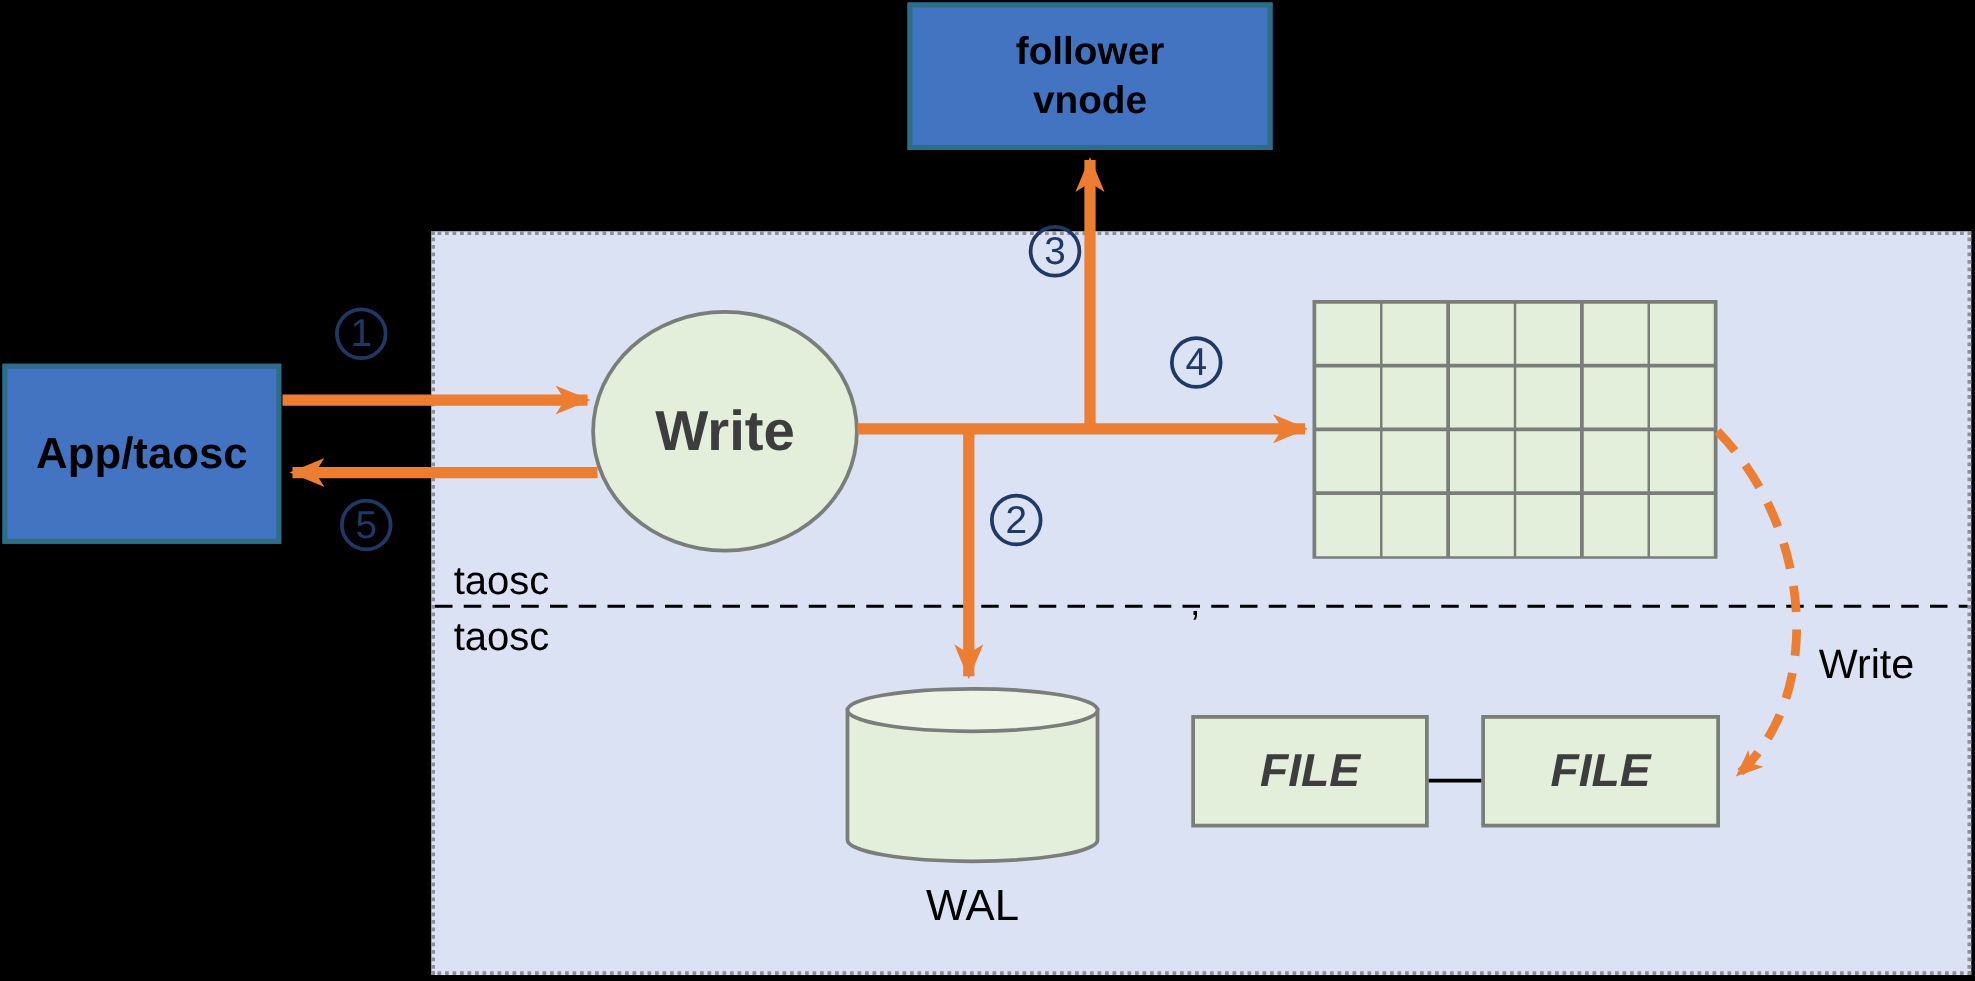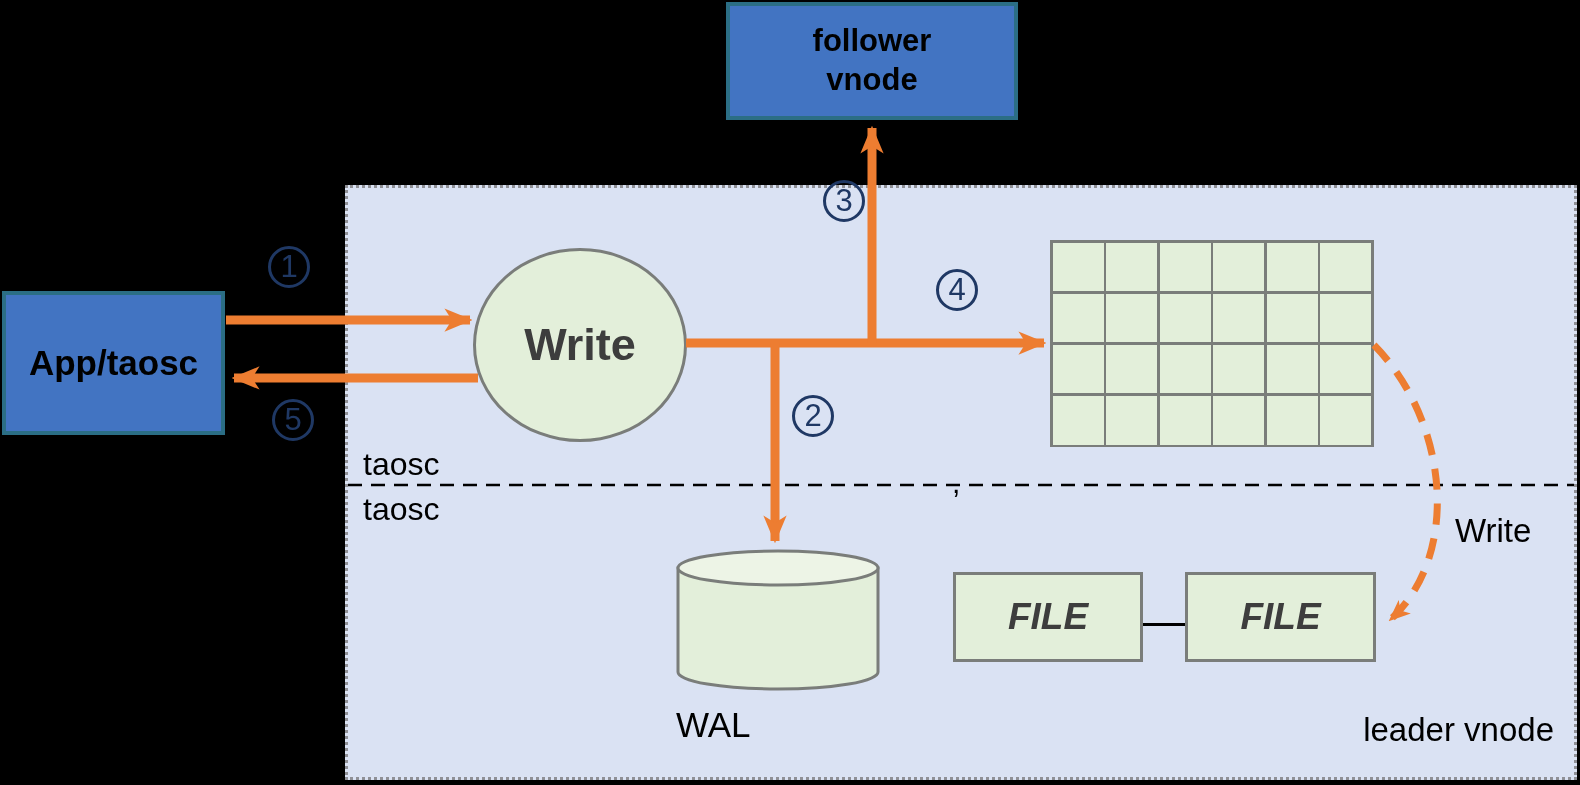--- a/index.html
+++ b/index.html
@@ -58,21 +58,21 @@
     display:flex;align-items:center;justify-content:center;
     color:var(--text-dark);font-size:37px;font-weight:bold;font-style:italic;
   }
   .file1{left:953px;}
   .file2{left:1185px;width:191px;}
   .file-conn{position:absolute;left:1143px;top:623px;width:42px;height:3px;background:var(--text-black);}
 
   .lbl{position:absolute;color:var(--text-black);white-space:nowrap;}
   .lbl-memory{left:363px;top:446px;font-size:32px;}
   .lbl-disk{left:363px;top:491px;font-size:32px;}
-  .lbl-wal{left:676px;top:705px;width:204px;text-align:left;font-size:35px;}
+  .lbl-wal{left:676px;top:705px;width:204px;text-align:center;font-size:35px;}
   .lbl-flush{left:1455px;top:512px;font-size:33px;}
   .lbl-leader{left:1330px;top:711px;width:224px;text-align:right;font-size:33px;}
   .lbl-comma{left:952px;top:466px;font-size:30px;}
 
   .badge{
     position:absolute;width:42px;height:42px;border:3px solid var(--step-navy);border-radius:50%;
     color:var(--step-navy);font-size:31px;display:flex;align-items:center;justify-content:center;
     background:transparent;
   }
   .s1{left:268px;top:246px;}
@@ -156,21 +156,20 @@
     <path class="arrow" d="M686,343 L1044,343" stroke-width="9" marker-end="url(#ah)"></path>
     <path class="arrow" d="M775,343 L775,541" stroke-width="9" marker-end="url(#ah)"></path>
     <path class="arrow" d="M872,343 L872,128" stroke-width="9" marker-end="url(#ah)"></path>
     <path class="arrow" d="M1374,345 C1448,420 1462,555 1390,620" stroke-width="7" stroke-dasharray="21 14" marker-end="url(#ah)"></path>
   </svg>
 
   <span class="lbl lbl-memory">taosc</span>
   <span class="lbl lbl-disk">taosc</span>
   <span class="lbl lbl-wal">WAL</span>
   <span class="lbl lbl-flush">Write</span>
-  <span class="lbl lbl-leader">leader vnode</span>
   <span class="lbl lbl-comma">,</span>
 
   <div class="badge s1">
       <span>1</span>
     </div>
   <div class="badge s2">
       <span>2</span>
     </div>
   <div class="badge s3">
       <span>3</span>

